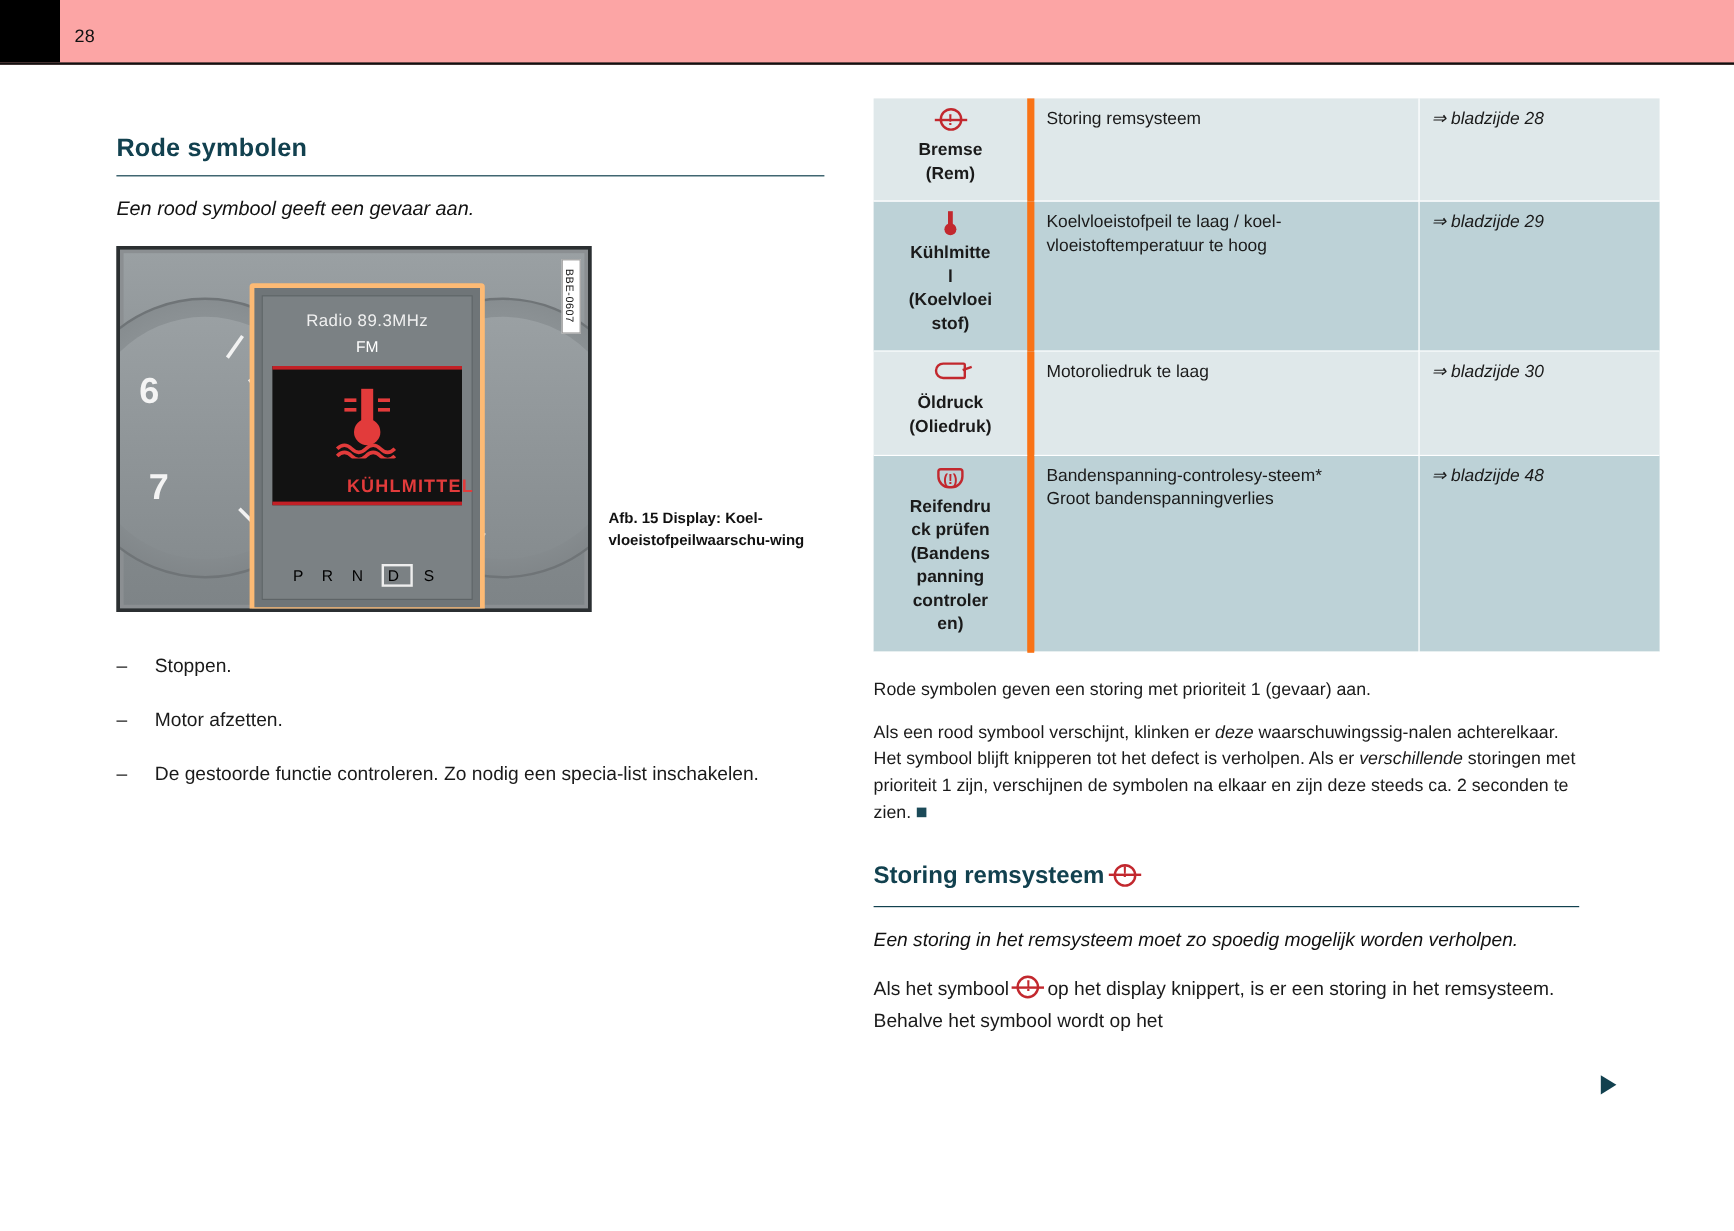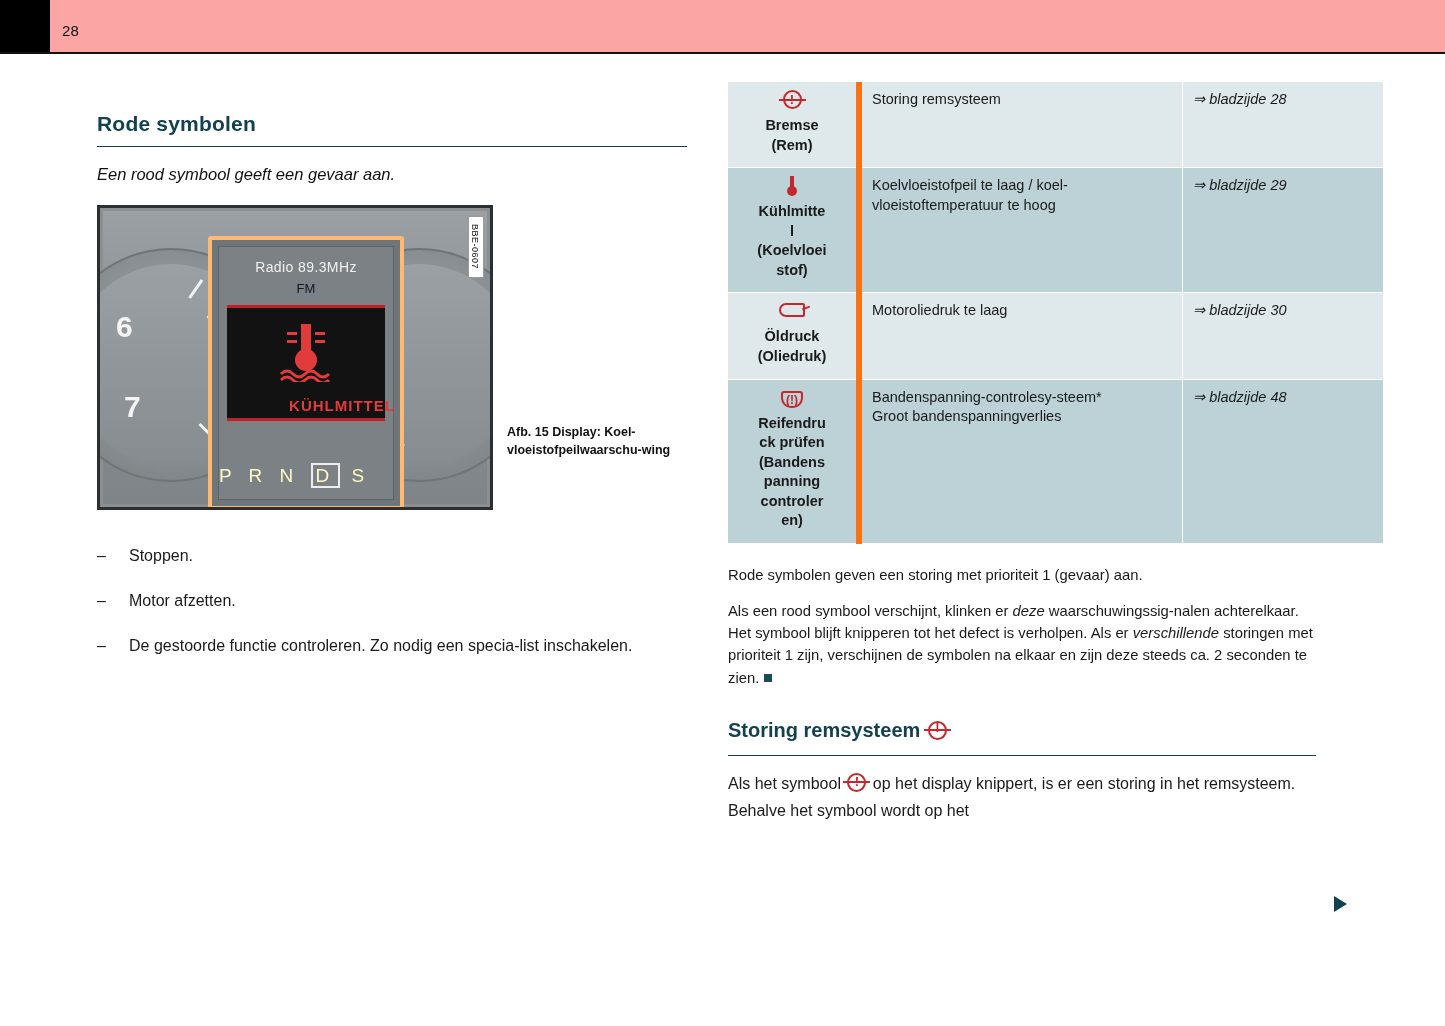--- a/index.html
+++ b/index.html
@@ -164,21 +164,21 @@
     top: 12px; left: 0; right: 0;
     text-align: center;
     color: #f0f0f0;
     font-size: 14px;
     letter-spacing: .4px;
   }
   .fm-line {
     position: absolute;
     top: 34px; left: 0; right: 0;
     text-align: center;
-    color: #0f172a;
+    color: #ffffff;
     font-size: 13px;
   }
   .warn-box {
     position: absolute;
     top: 58px; left: 8px; right: 8px;
     height: 110px;
     background: #121212;
     border-top: 3px solid #c22026;
     border-bottom: 3px solid #c22026;
   }
@@ -199,22 +199,23 @@
     font-size: 15px;
     font-weight: bold;
     letter-spacing: 1px;
     font-family: "Liberation Sans", sans-serif;
     margin-left: 36px;
   }
   .prnds {
     position: absolute;
     bottom: 12px;
     left: 0; right: 0;
-    color: #fef9c3;
-    font-size: 19px;
+    text-align: center;
+    color: #000000;
+    font-size: 13px;
     letter-spacing: 6px;
   }
   .prnds .boxed {
     border: 2px solid #eee;
     padding: 0 3px;
   }
   .figcode {
     position: absolute;
     right: 6px;
     top: 8px;
@@ -549,20 +550,21 @@
     <p class="rtext">
       <span>Als een rood symbool verschijnt, klinken er </span><i>deze</i><span> waarschuwingssig-nalen achterelkaar. Het symbool blijft knipperen tot het defect is verholpen. Als er </span><i>verschillende</i><span> storingen met prioriteit 1 zijn, verschijnen de symbolen na elkaar en zijn deze steeds ca. 2 seconden te zien.</span><span class="sq"></span>
     </p>
 
     <h2 class="section2">
       <span>Storing remsysteem</span>
       <span class="inline-brake"><span class="brake-ic"></span></span>
     </h2>
     <hr class="rule">
 
+    <p class="lead" style="font-size:16px;">Een storing in het remsysteem moet zo spoedig mogelijk worden verholpen.</p>
 
     <p class="rtext" style="font-size:16px;">
       <span>Als het symbool </span><span class="inline-brake"><span class="brake-ic"></span></span><span> op het display knippert, is er een storing in het remsysteem. Behalve het symbool wordt op het</span>
     </p>
   </div>
 
   <div class="arrow-marker"></div>
 </div>
 
 </body></html>

